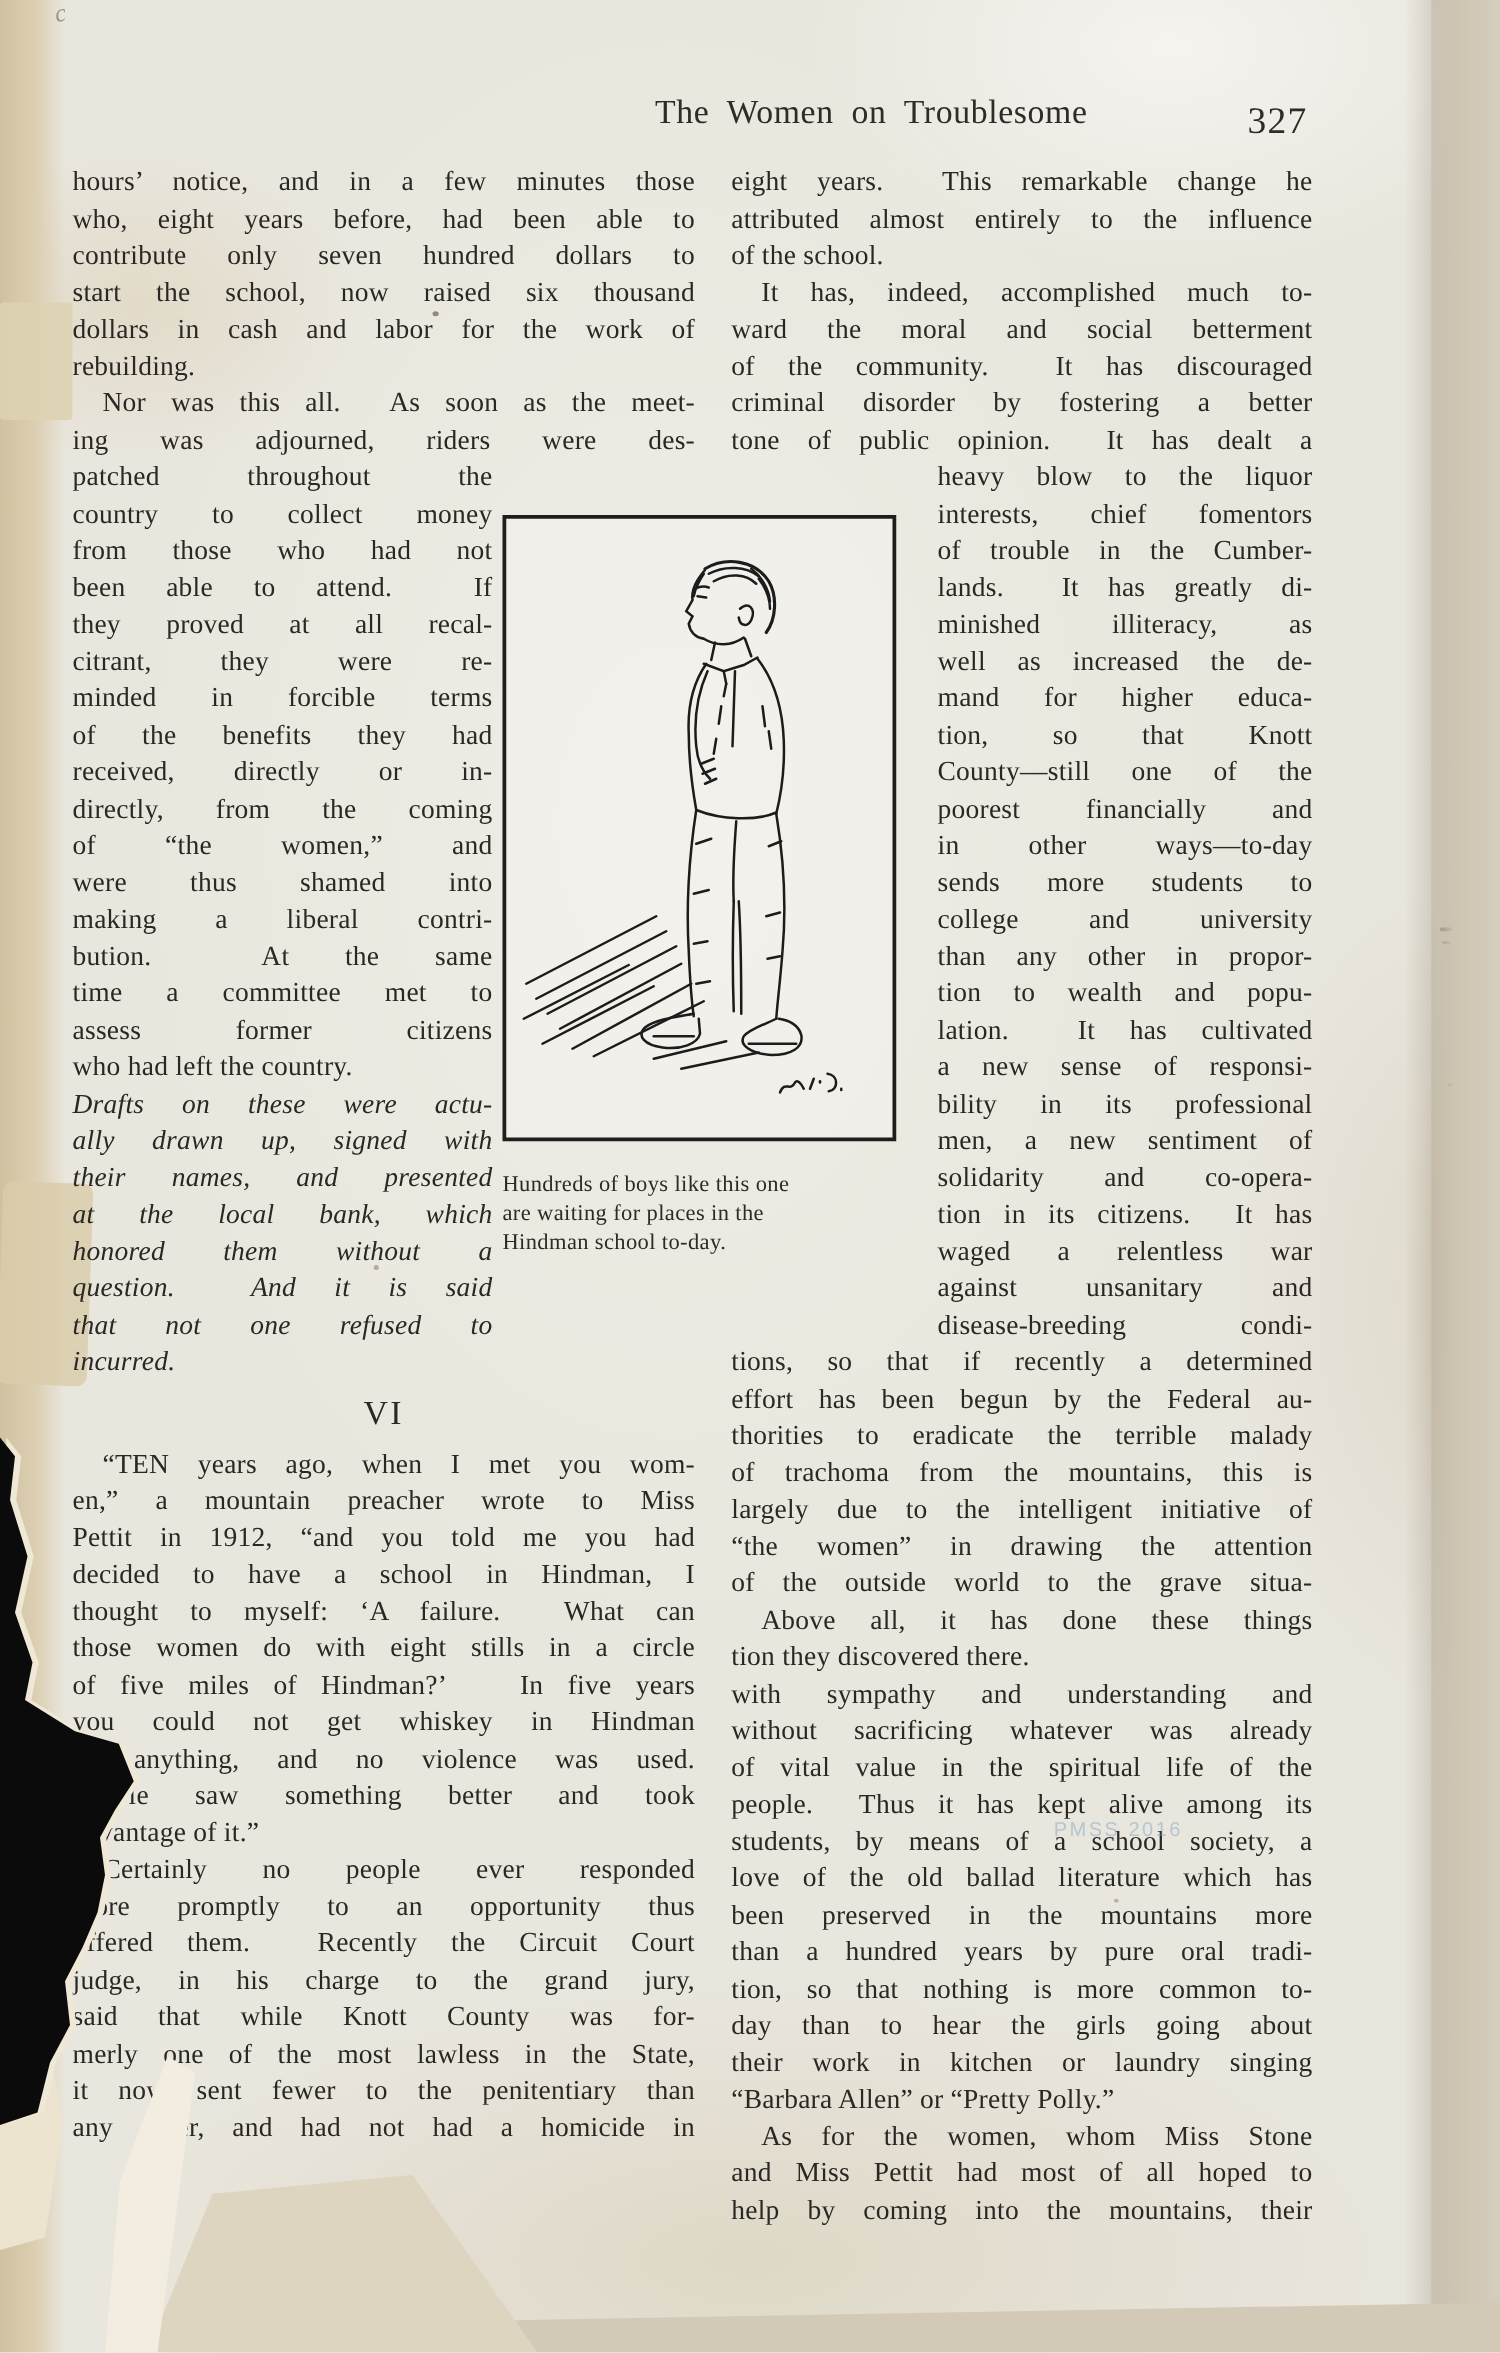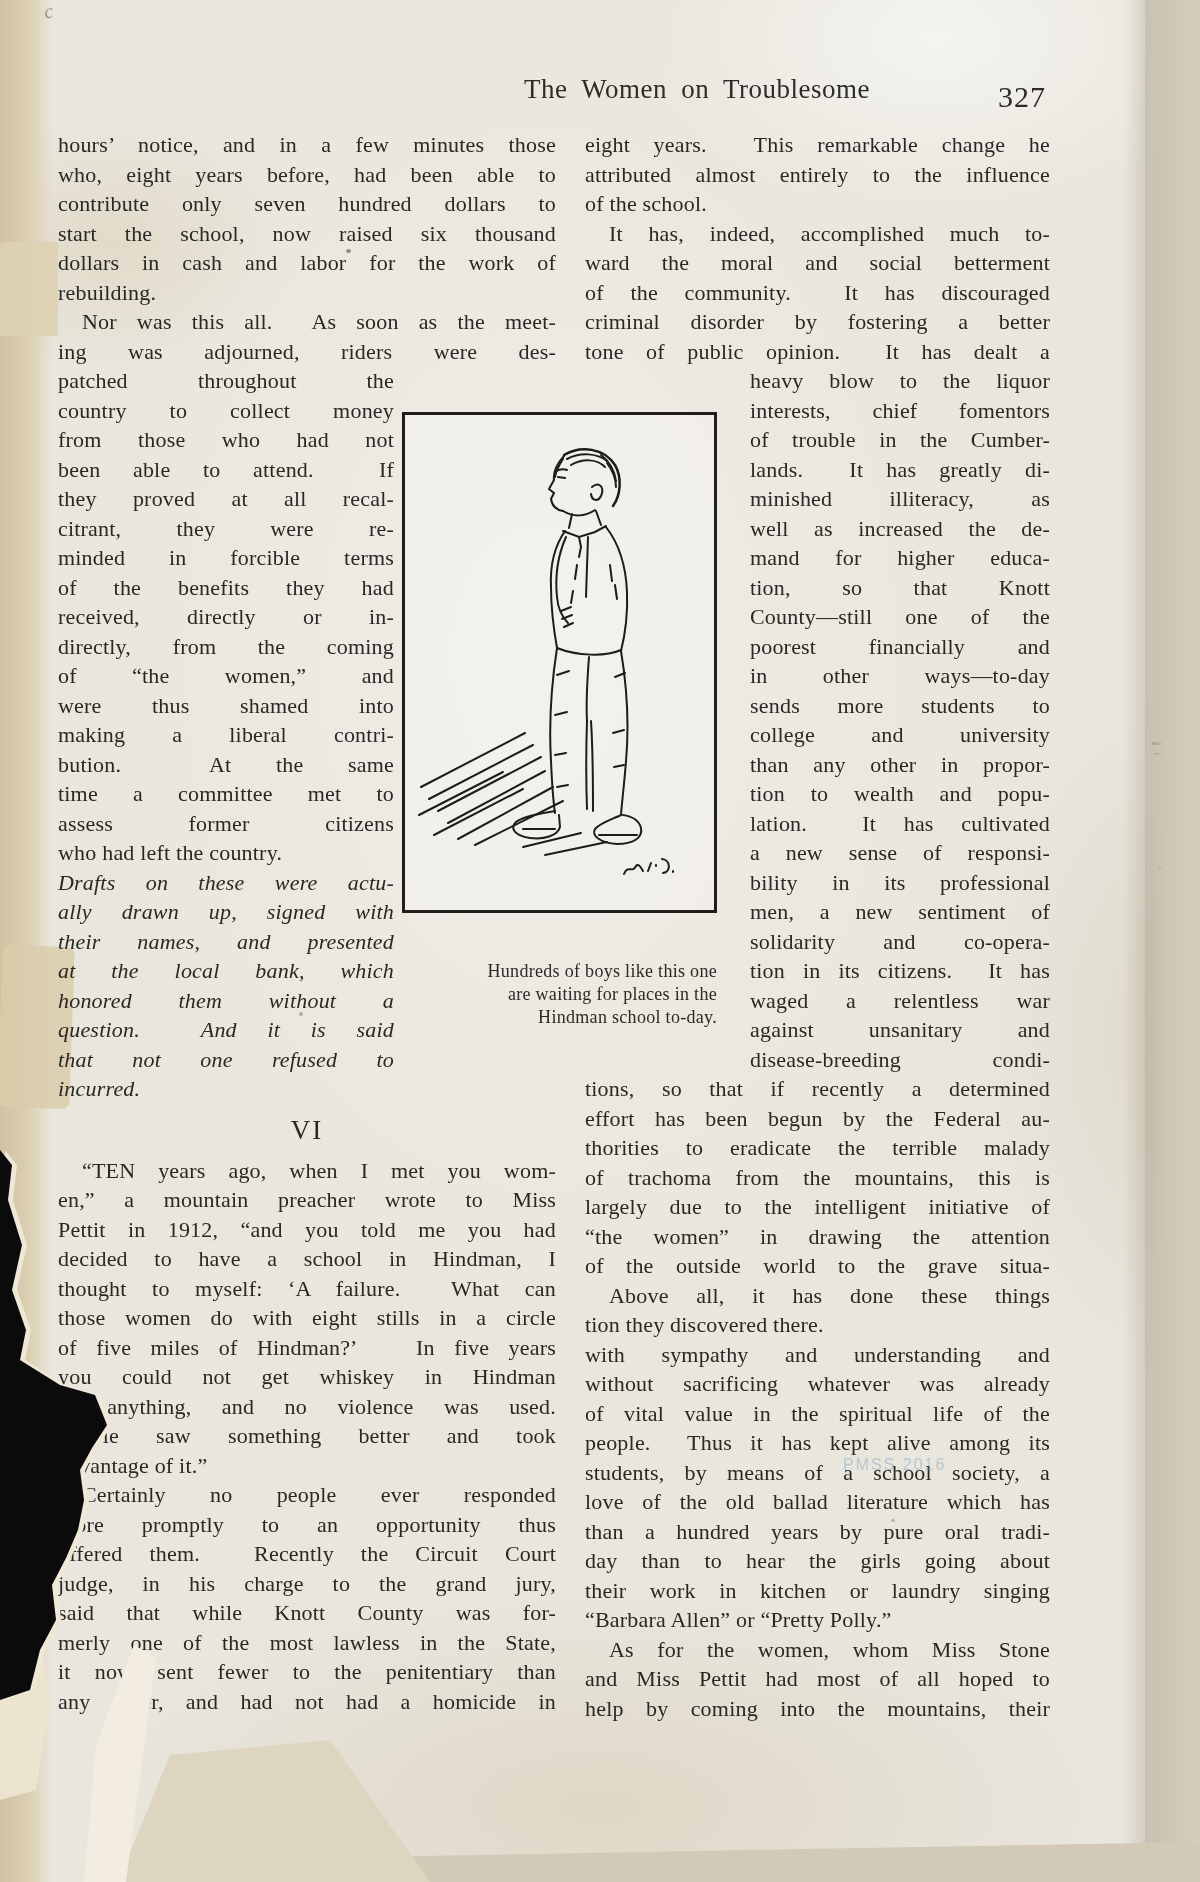--- a/index.html
+++ b/index.html
@@ -33,22 +33,22 @@
   .narrowL .tl{width:336px;}
   .narrowR{width:300px;margin-left:165px;}
   .it{font-style:italic;}
   .ind{text-indent:24px;}
   .last{text-align-last:left;}
   .vi{margin-top:10px;margin-bottom:10px;height:32px;line-height:32px;text-align:center;
     font-size:27px;letter-spacing:2px;color:#2a2824;}
 
   .illus{position:absolute;left:402px;top:412px;width:315px;height:501px;z-index:2;
     border:3px solid #1f1e1c;box-sizing:border-box;background:rgba(255,255,255,.25);}
-  .caption{position:absolute;left:402px;top:936px;width:315px;z-index:2;text-align:right;
-    font-size:18px;line-height:23px;color:#2c2a26;letter-spacing:.3px;margin-top:24px;}
+  .caption{position:absolute;left:402px;top:936px;width:315px;z-index:2;text-align:left;
+    font-size:18px;line-height:23px;color:#2c2a26;letter-spacing:.3px;}
 
   .tears{position:absolute;left:0;top:0;z-index:4;pointer-events:none;}
   .watermark{position:absolute;left:843px;top:1456px;z-index:5;
     font-family:"Liberation Sans","DejaVu Sans",sans-serif;font-size:16px;letter-spacing:2px;
     color:rgba(105,155,195,.42);}
   .speck{position:absolute;z-index:2;border-radius:50%;}
   .sp1{left:346px;top:249px;width:5px;height:4px;background:rgba(70,62,50,.55);}
   .sp2{left:299px;top:1012px;width:4px;height:4px;background:rgba(90,80,65,.4);}
   .sp3{left:891px;top:1519px;width:4px;height:3px;background:rgba(120,70,60,.35);}
   .sp4{left:1152px;top:742px;width:10px;height:3px;border-radius:2px;background:rgba(60,55,45,.5);}
@@ -179,21 +179,23 @@
         <div class="tl">“the women” in drawing the attention</div>
         <div class="tl">of the outside world to the grave situa-</div>
         <div class="tl ind">Above all, it has done these things</div>
         <div class="tl last">tion they discovered there.</div>
         <div class="tl">with sympathy and understanding and</div>
         <div class="tl">without sacrificing whatever was already</div>
         <div class="tl">of vital value in the spiritual life of the</div>
         <div class="tl">people.&nbsp; Thus it has kept alive among its</div>
         <div class="tl">students, by means of a school society, a</div>
         <div class="tl">love of the old ballad literature which has</div>
+        <div class="tl">been preserved in the mountains more</div>
         <div class="tl">than a hundred years by pure oral tradi-</div>
+        <div class="tl">tion, so that nothing is more common to-</div>
         <div class="tl">day than to hear the girls going about</div>
         <div class="tl">their work in kitchen or laundry singing</div>
         <div class="tl last">“Barbara Allen” or “Pretty Polly.”</div>
         <div class="tl ind">As for the women, whom Miss Stone</div>
         <div class="tl">and Miss Pettit had most of all hoped to</div>
         <div class="tl">help by coming into the mountains, their</div>
       </div>
   </div>
 
   <div class="illus">

